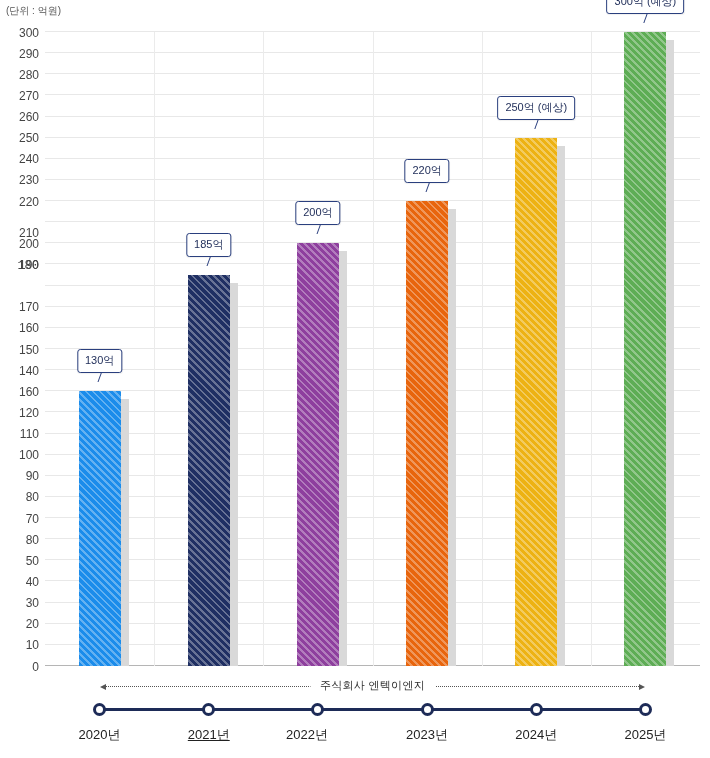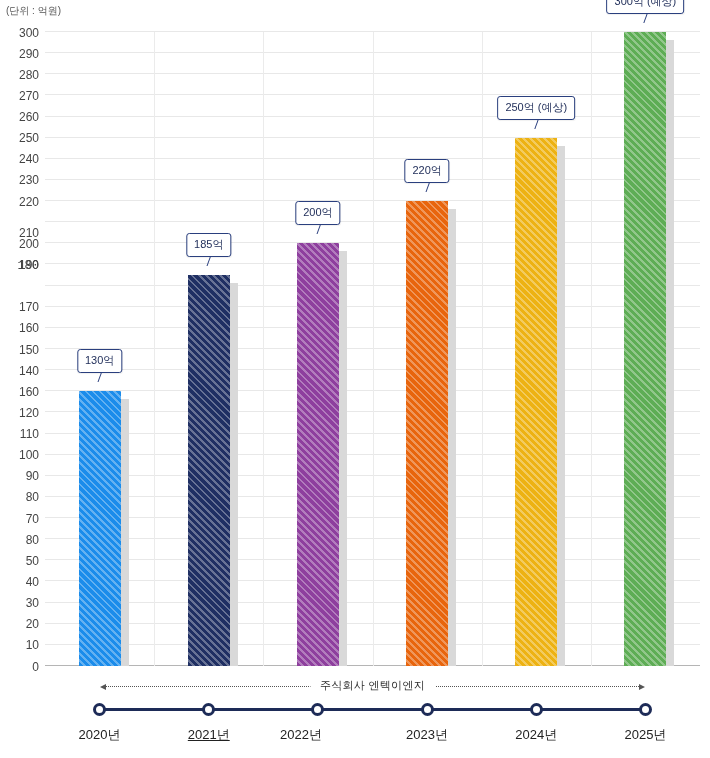--- a/index.html
+++ b/index.html
@@ -279,20 +279,20 @@
 
 <div id="timeline">
   <div id="tl-arrow" style="left: 60.5833px; width: 533.833px; right: auto;"></div>
   <div id="tl-company" style="left: 327.5px;">주식회사  엔텍이엔지</div>
   <div id="tl-bar" style="left: 54.5833px; width: 545.833px; right: auto;"></div>
 <div class="tl-node" style="left: 54.5833px;"></div>
     <div class="tl-year" style="left: 54.5833px;">2020년</div>
     <div class="tl-node" style="left: 163.75px;"></div>
     <div class="tl-year" style="left: 163.75px; text-decoration: underline;">2021년</div>
     <div class="tl-node" style="left: 272.917px;"></div>
-    <div class="tl-year" style="left: 256px;">2022년</div>
+    <div class="tl-year" style="left: 262px;">2022년</div>
     <div class="tl-node" style="left: 382.083px;"></div>
     <div class="tl-year" style="left: 382.083px;">2023년</div>
     <div class="tl-node" style="left: 491.25px;"></div>
     <div class="tl-year" style="left: 491.25px;">2024년</div>
     <div class="tl-node" style="left: 600.417px;"></div>
     <div class="tl-year" style="left: 600.417px;">2025년</div>
   </div>
 
 </body></html>

